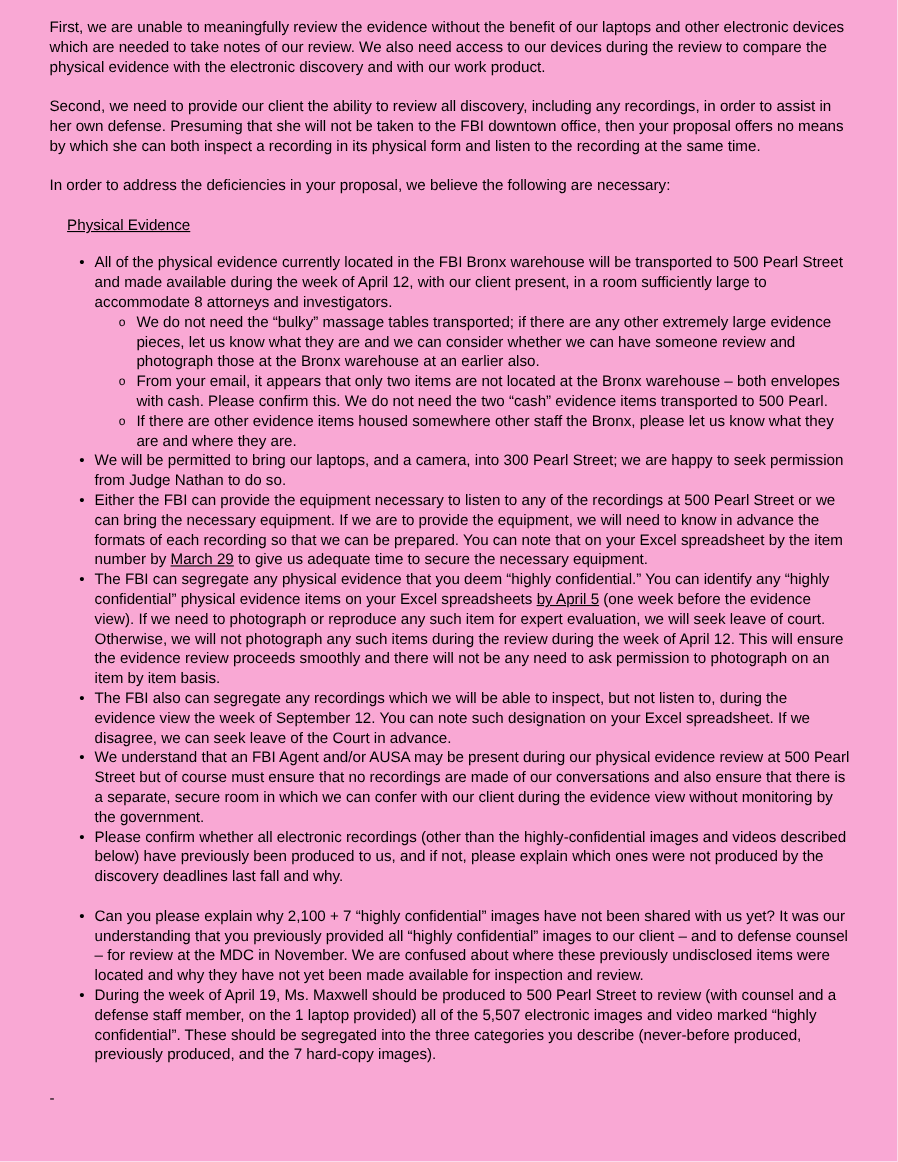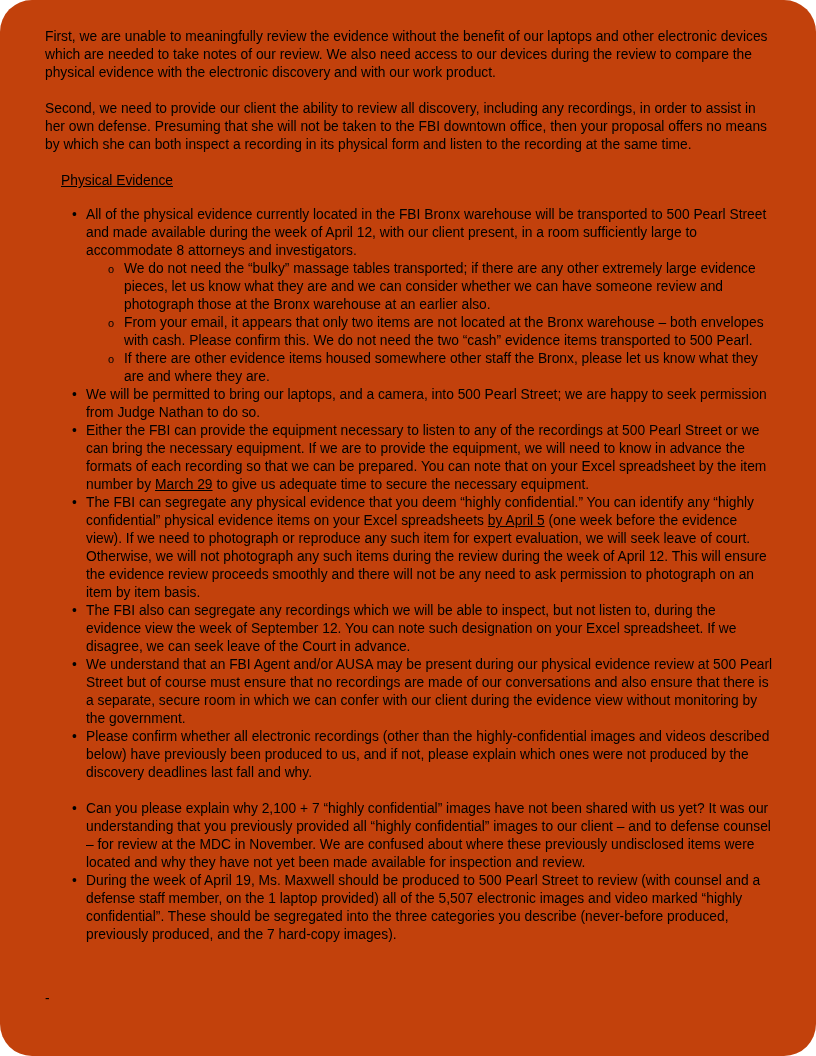--- a/index.html
+++ b/index.html
@@ -12,25 +12,24 @@
     height: 1056px;
     font-family: "Liberation Sans", sans-serif;
     font-size: 13.8px;
     line-height: 18px;
     color: #000000;
   }
   .page {
     position: relative;
     width: 816px;
     height: 1056px;
-    padding: 28px 42px 0 45px;
+    padding: 16px 42px 0 45px;
     box-sizing: border-box;
     overflow: hidden;
-    background: #c2410c;
-    border-radius: 32px;
+    background: #f9a8d4;
   }
   p.para {
     margin: 0 0 18px 0;
   }
   .heading {
     margin: 16px;
     text-decoration: underline;
   }
   ul {
     list-style: none;
@@ -72,33 +71,34 @@
     margin: 0;
   }
 </style>
 </head>
 <body>
 
 <div class="page">
 
   <p class="para">First, we are unable to meaningfully review the evidence without the benefit of our laptops and other electronic devices which are needed to take notes of our review.  We also need access to our devices during the review to compare the physical evidence with the electronic discovery and with our work product.</p>
   <p class="para">Second, we need to provide our client the ability to review all discovery, including any recordings, in order to assist in her own defense.  Presuming that she will not be taken to the FBI downtown office, then your proposal offers no means by which she can both inspect a recording in its physical form and listen to the recording at the same time.</p>
+  <p class="para">In order to address the deficiencies in your proposal, we believe the following are necessary:</p>
 
   <p class="heading">Physical Evidence</p>
 
   <ul class="l1">
     <li>
       <span>All of the physical evidence currently located in the FBI Bronx warehouse will be transported to 500 Pearl Street and made available during the week of April 12, with our client present, in a room sufficiently large to accommodate 8 attorneys and investigators.</span>
       <ul class="l2">
         <li>We do not need the “bulky” massage tables transported; if there are any other extremely large evidence pieces, let us know what they are and we can consider whether we can have someone review and photograph those at the Bronx warehouse at an earlier also.</li>
         <li>From your email, it appears that only two items are not located at the Bronx warehouse – both envelopes with cash. Please confirm this.  We do not need the two “cash” evidence items transported to 500 Pearl.</li>
         <li>If there are other evidence items housed somewhere other staff the Bronx, please let us know what they are and where they are.</li>
       </ul>
     </li>
-    <li>We will be permitted to bring our laptops, and a camera, into 500 Pearl Street; we are happy to seek permission from Judge Nathan to do so.</li>
+    <li>We will be permitted to bring our laptops, and a camera, into 300 Pearl Street; we are happy to seek permission from Judge Nathan to do so.</li>
     <li><span>Either the FBI can provide the equipment necessary to listen to any of the recordings at 500 Pearl Street or we can bring the necessary equipment.  If we are to provide the equipment, we will need to know in advance the formats of each recording so that we can be prepared.  You can note that on your Excel spreadsheet by the item number by </span><span class="u">March 29</span><span> to give us adequate time to secure the necessary equipment.</span></li>
     <li><span>The FBI can segregate any physical evidence that you deem “highly confidential.”  You can identify any “highly confidential” physical evidence items on your Excel spreadsheets </span><span class="u">by April 5</span><span> (one week before the evidence view).  If we need to photograph or reproduce any such item for expert evaluation, we will seek leave of court.  Otherwise, we will not photograph any such items during the review during the week of April 12.  This will ensure the evidence review proceeds smoothly and there will not be any need to ask permission to photograph on an item by item basis.</span></li>
     <li>The FBI also can segregate any recordings which we will be able to inspect, but not listen to, during the evidence view the week of September 12.  You can note such designation on your Excel spreadsheet. If we disagree, we can seek leave of the Court in advance.</li>
     <li>We understand that an FBI Agent and/or AUSA may be present during our physical evidence review at 500 Pearl Street but of course must ensure that no recordings are made of our conversations and also ensure that there is a separate, secure room in which we can confer with our client during the evidence view without monitoring by the government.</li>
     <li>Please confirm whether all electronic recordings (other than the highly-confidential images and videos described below) have previously been produced to us, and if not, please explain which ones were not produced by the discovery deadlines last fall and why.</li>
   </ul>
 
 
   <ul class="l1">
     <li>Can you please explain why 2,100 + 7 “highly confidential” images have not been shared with us yet?  It was our understanding that you previously provided all “highly confidential” images to our client – and to defense counsel – for review at the MDC in November.  We are confused about where these previously undisclosed items were located and why they have not yet been made available for inspection and review.</li>

